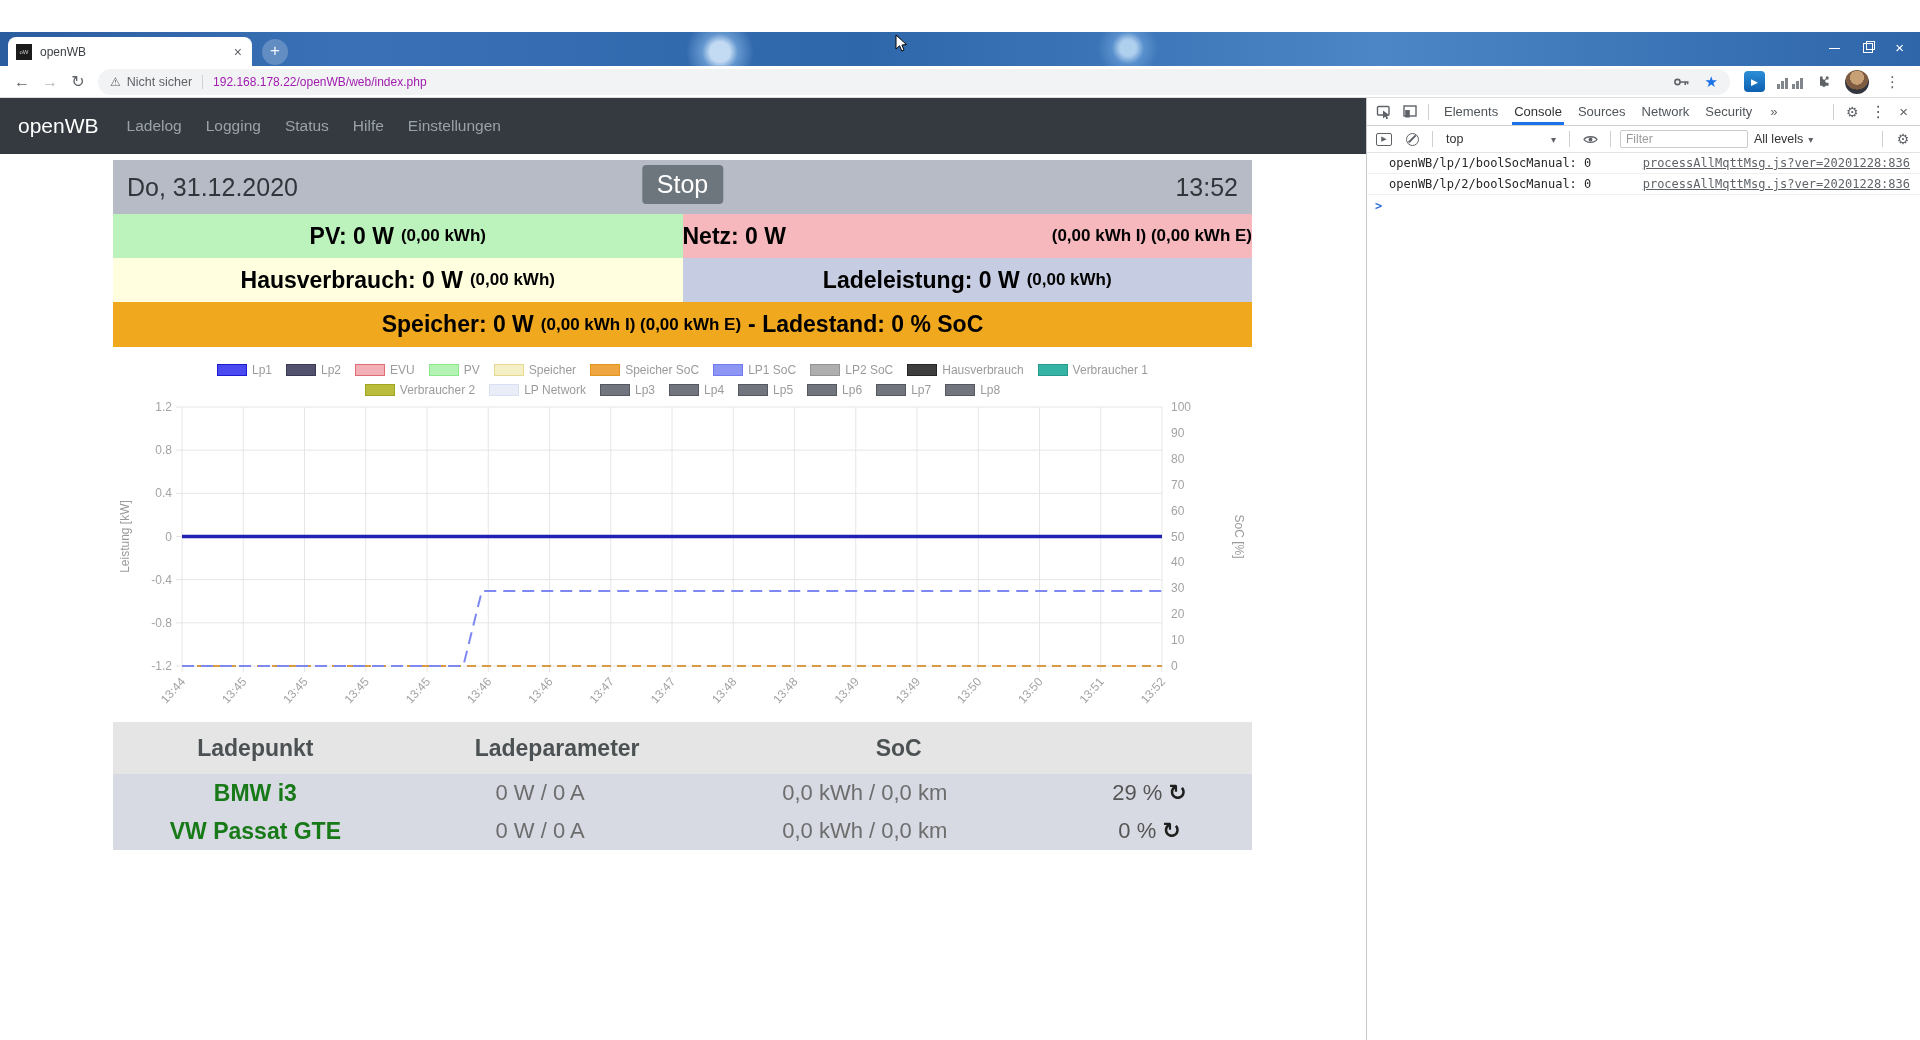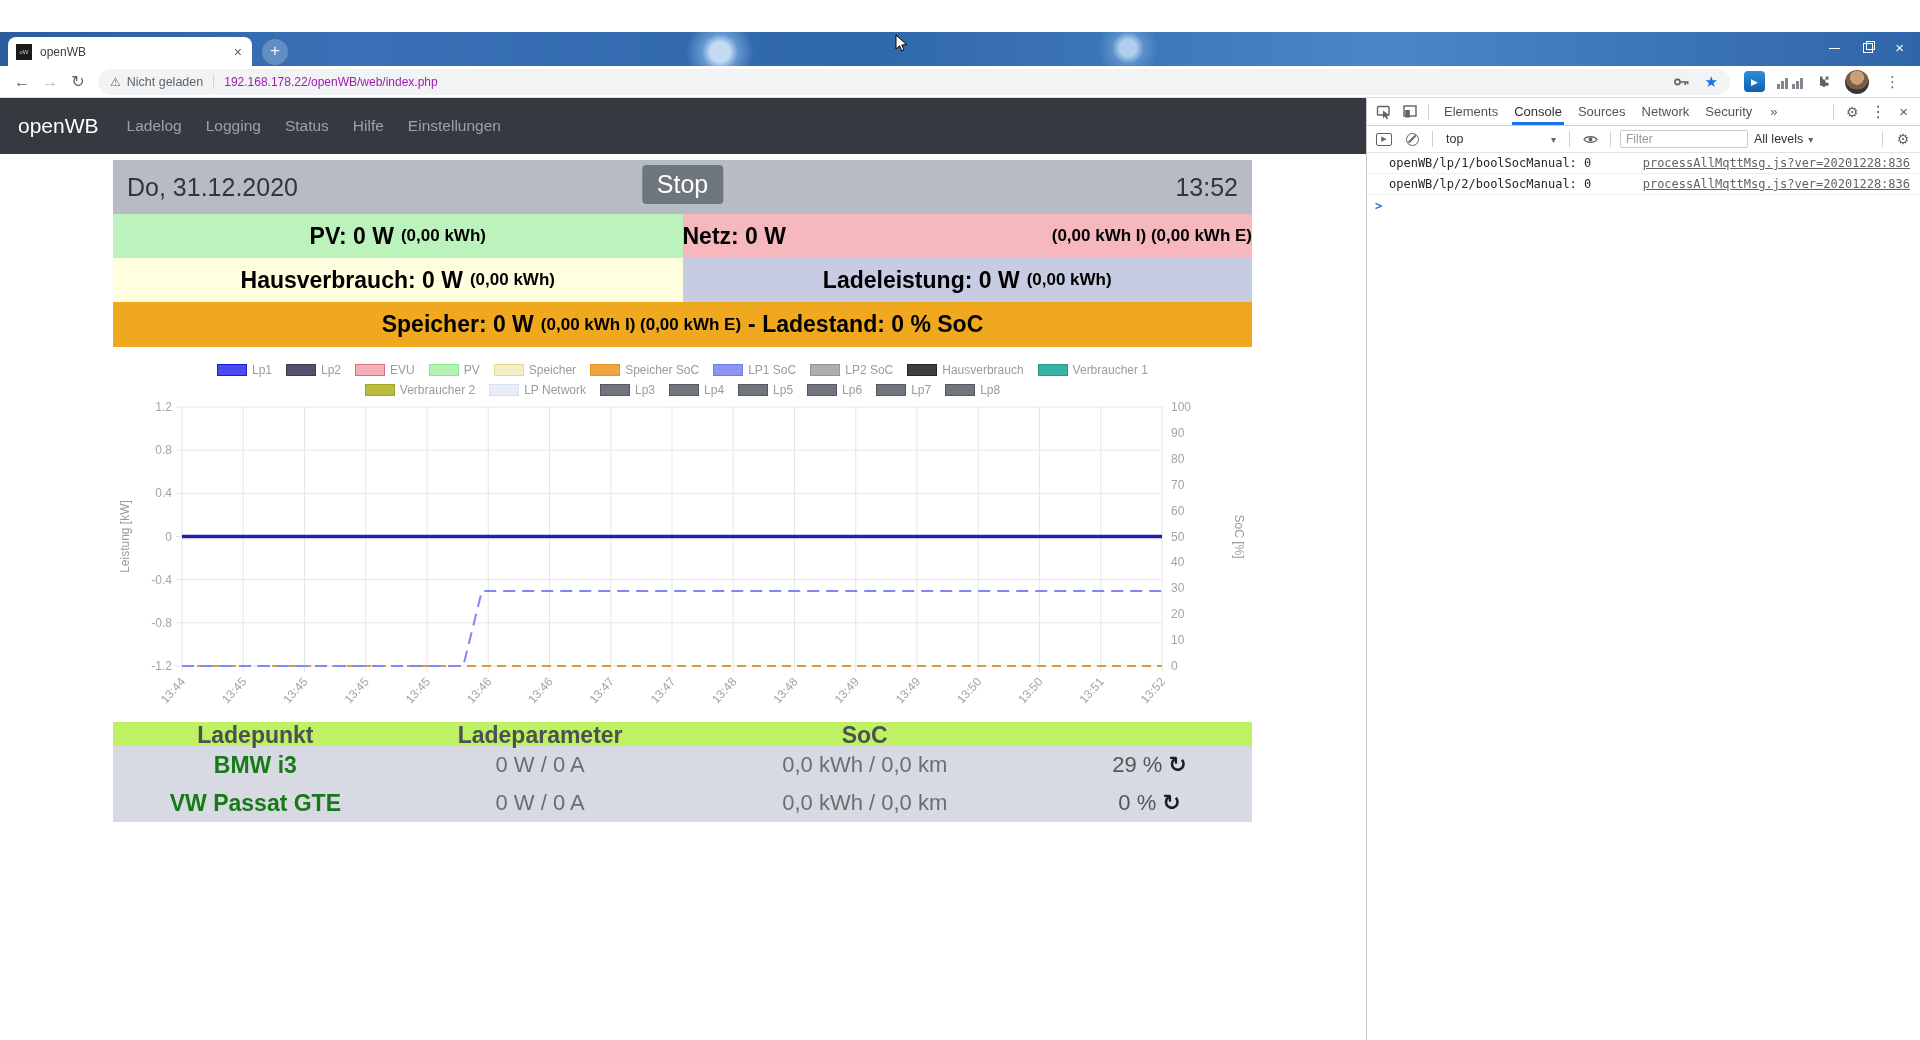--- a/index.html
+++ b/index.html
@@ -77,21 +77,21 @@
   
   .legend { margin-top:13px; }
   .legend-row { display:flex; justify-content:center; align-items:center; gap:14px; height:20px; }
   .legend-item { display:flex; align-items:center; gap:5px; }
   .legend-box { width:30px; height:12px; border:1px solid; }
   .legend-item span { font-size:12px; color:#9b9b9b; }
 
   
   .ch-table { margin-top:2px; }
   .ch-head, .ch-row { display:grid; grid-template-columns:25% 25% 32% 18%; align-items:center; text-align:center; }
-  .ch-head { background:#bef264; height:24px; }
+  .ch-head { background:#e5e5e5; height:52px;gap:17px; }
   .ch-head div { font-size:23px; font-weight:bold; color:#4c5153; }
   .ch-row { background:#d7dae3; height:38px; }
   .veh { font-size:23px; font-weight:bold; color:#177917; }
   .val { font-size:22px; color:#6d6d6d; }
   .soc-val { font-size:22px; color:#555; display:flex; align-items:center; justify-content:center; gap:6px; }
   .refresh { font-family:"DejaVu Sans", sans-serif; color:#1f1f1f; font-size:22px; font-weight:bold; line-height:20px; }
 
   
   .dt-tabs { height:28px; display:flex; align-items:center; border-bottom:1px solid #d0d0d0; padding:0 6px; gap:4px; }
   .dt-tab { font-size:13px; color:#50555a; padding:5px 8px 6px; position:relative; }
@@ -148,21 +148,21 @@
       <div class="win-btn win-close">×</div>
     </div>
   </div>
 
   <div class="toolbar">
     <div class="nav-ico">←</div>
     <div class="nav-ico disabled">→</div>
     <div class="nav-ico" style="font-family:'DejaVu Sans',sans-serif">↻</div>
     <div class="omnibox">
       <span class="warn" style="font-family:'DejaVu Sans',sans-serif">⚠</span>
-      <span class="sec-label">Nicht geladen</span>
+      <span class="sec-label">Nicht sicher</span>
       <span class="url">192.168.178.22/openWB/web/index.php</span>
       <span class="omni-right">
         <svg width="18" height="14" viewBox="0 0 18 14">
           <circle cx="4.5" cy="7" r="2.6" fill="none" stroke="#5f6368" stroke-width="1.6"></circle>
           <path d="M7.2,7 H15.5 M12.2,7 v3 M14.6,7 v2.3" fill="none" stroke="#5f6368" stroke-width="1.6"></path>
         </svg>
         <span class="star" style="font-family:'DejaVu Sans',sans-serif">★</span>
       </span>
     </div>
     <div class="ext-row">

